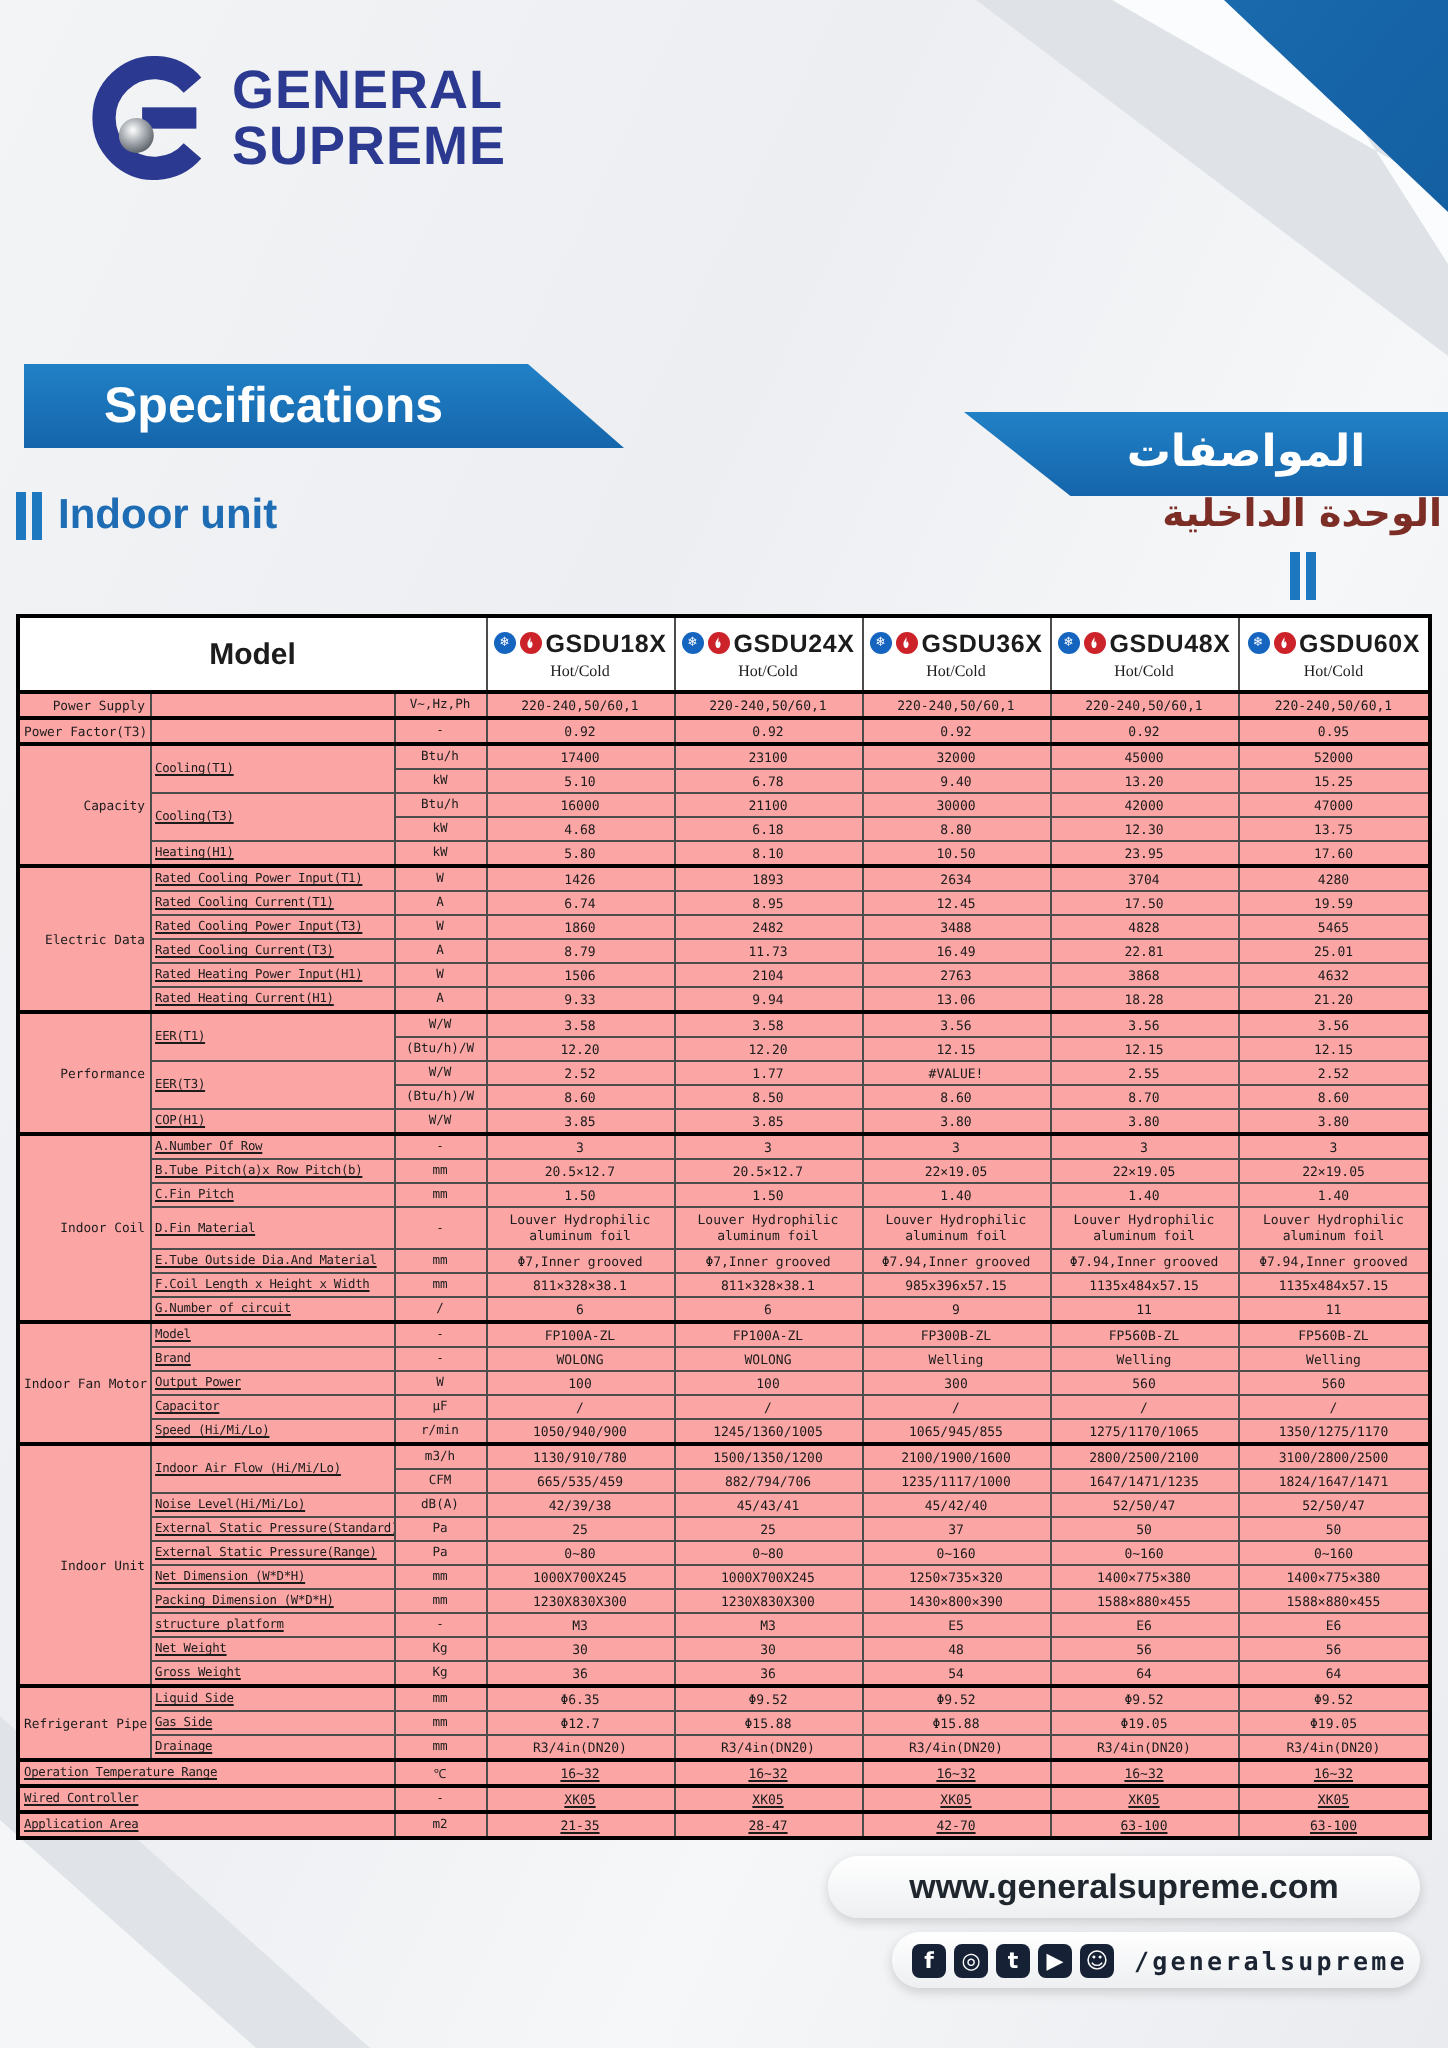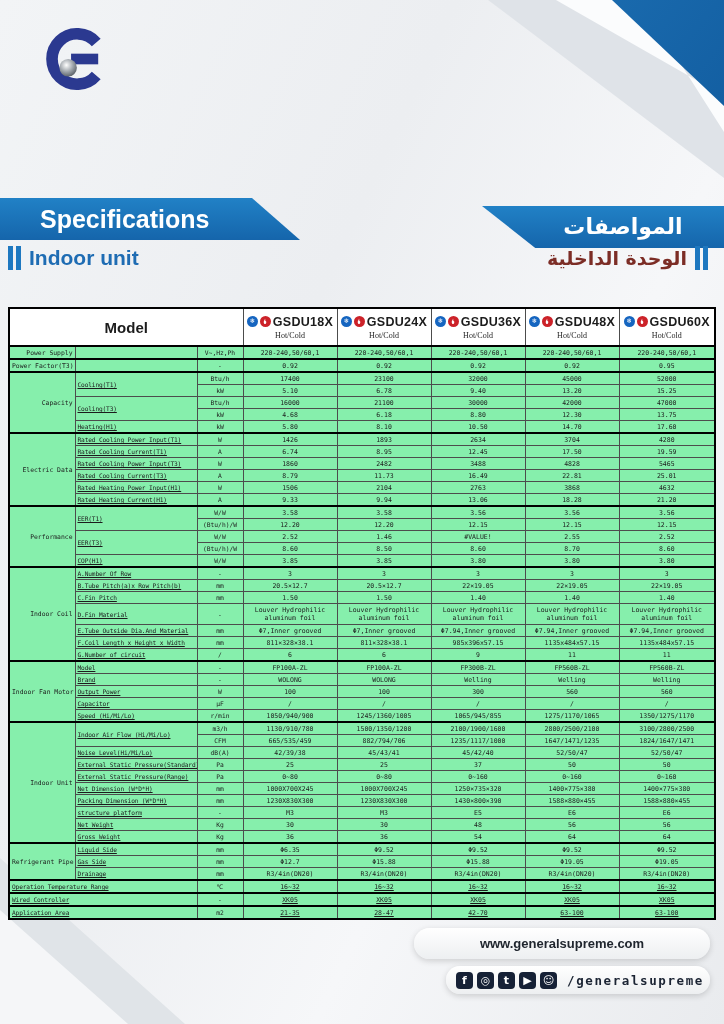--- a/index.html
+++ b/index.html
@@ -21,35 +21,35 @@
     clip-path:polygon(0 858px,185px 1024px,0 1024px);}
   .decor-bottom2{left:0;top:0;width:724px;height:1024px;background:#f5f6f8;
     clip-path:polygon(0 910px,128px 1024px,0 1024px);}
   
   .logo{position:absolute;left:42px;top:28px;display:flex;align-items:center;}
   .logo-mark{width:62px;height:62px;}
   .logo-text{margin-left:12px;color:#2b3990;font-weight:bold;font-size:27px;line-height:28px;letter-spacing:.5px;}
   
   .banner{position:absolute;top:182px;height:42px;color:#fff;
     background:linear-gradient(180deg,#2181c6,#1565ab);box-shadow:0 2px 4px rgba(0,0,0,.18);}
-  .banner-left{left:0;width:300px;clip-path:polygon(0 0,84% 0,100% 100%,0 100%);margin-top:16px;}
+  .banner-left{left:12px;width:300px;clip-path:polygon(0 0,84% 0,100% 100%,0 100%);}
   .banner-left .t{font-size:25px;font-weight:bold;line-height:42px;padding-left:40px;}
   .banner-right{left:482px;width:242px;clip-path:polygon(0 0,100% 0,100% 100%,22% 100%);margin-top:24px;}
   .banner-right .t{font-family:"DejaVu Sans",sans-serif;font-size:22px;font-weight:bold;line-height:42px;text-align:center;padding-left:40px;}
   
   .subhead{position:absolute;top:246px;display:flex;align-items:center;gap:8px;}
   .subhead .bars{display:flex;gap:3px;}
   .subhead .bars i{display:block;width:5px;height:24px;background:#1e78c0;}
   .sub-left{left:8px;}
   .sub-left .t{color:#1e6cb3;font-size:21px;font-weight:bold;}
-  .sub-right{right:16px;}
+  .sub-right{right:3px;flex-direction:column;}
   .sub-right .t{font-family:"DejaVu Sans",sans-serif;color:#7c2d26;font-size:19px;font-weight:bold;}
   
   table.spec{position:absolute;left:8px;top:307px;width:706px;border-collapse:collapse;
-    table-layout:fixed;background:#86efac;border:2px solid #000;color:#1c1c1c;
+    table-layout:fixed;background:#fca5a5;border:2px solid #000;color:#1c1c1c;
     font-family:"DejaVu Sans Mono","Liberation Mono",monospace;}
   table.spec th,table.spec td{border:1px solid #4c4c4c;padding:0 2px;overflow:hidden;}
   table.spec thead th{border-bottom:2px solid #000;height:36px;background:#fff;}
   th.model-h{font-family:"Liberation Sans",sans-serif;font-size:15px;font-weight:bold;text-align:center;}
   th.model-col .mrow{display:flex;align-items:center;justify-content:center;gap:2px;}
   th.model-col .mname{font-family:"Liberation Sans",sans-serif;font-size:12.5px;font-weight:bold;letter-spacing:.3px;}
   th.model-col .msub{font-family:"Liberation Serif",serif;font-size:8px;font-weight:normal;margin-top:2px;text-align:center;}
   .cicon{width:11px;height:11px;border-radius:50%;display:inline-flex;align-items:center;justify-content:center;flex:0 0 auto;}
   .cicon.cold{background:#1565c0;color:#fff;font-size:7px;line-height:1;}
   .cicon.hot{background:#cc2229;}
@@ -60,21 +60,21 @@
   td.unit{font-size:6.3px;text-align:center;}
   td.val{font-size:6.5px;text-align:center;}
   tr.secb td{border-top:2px solid #000;}
   tr.tall td{height:20px;}
   td.wrap{white-space:normal;line-height:1.25;}
   td.uval{text-decoration:underline;text-align:center;}
   
   .pill{position:absolute;border-radius:16px;background:linear-gradient(180deg,#ffffff,#edeff1);
     box-shadow:0 2px 6px rgba(0,0,0,.16);}
   .pill-web{left:414px;top:928px;width:296px;height:31px;display:flex;align-items:center;justify-content:center;
-    font-size:13px;font-weight:bold;color:#20262e;}
+    font-size:17px;font-weight:bold;color:#20262e;}
   .pill-social{left:446px;top:966px;width:264px;height:28px;display:flex;align-items:center;padding:0 10px;gap:4px;box-sizing:border-box;}
   .sicon{width:17px;height:17px;border-radius:4px;background:#162136;color:#fff;display:flex;align-items:center;
     justify-content:center;font-size:11px;font-weight:bold;font-family:"DejaVu Sans",sans-serif;flex:0 0 auto;}
   .handle{margin-left:6px;font-size:12.5px;font-weight:bold;letter-spacing:1.6px;color:#1b2433;
     font-family:"DejaVu Sans Mono",monospace;}
 </style>
 </head>
 <body>
 
 <div class="decor decor-gray"></div>
@@ -89,20 +89,24 @@
       <radialGradient id="sph" cx="40%" cy="35%" r="70%">
         <stop offset="0%" stop-color="#ffffff"></stop>
           <stop offset="55%" stop-color="#9ea4aa"></stop>
           <stop offset="100%" stop-color="#565c63"></stop>
       </radialGradient>
     </defs>
     <path d="M56 15 A 26 26 0 1 0 56 49" fill="none" stroke="#2b3990" stroke-width="12"></path>
     <rect x="30" y="26.5" width="28" height="11" fill="#2b3990"></rect>
     <circle cx="27" cy="41" r="9" fill="url(#sph)"></circle>
   </svg>
+  <div class="logo-text">
+    <div>GENERAL</div>
+    <div>SUPREME</div>
+  </div>
 </div>
 
 <div class="banner banner-left">
   <div class="t">Specifications</div>
 </div>
 <div class="banner banner-right">
   <div class="t">المواصفات</div>
 </div>
 
 <div class="subhead sub-left">
@@ -251,21 +255,21 @@
         <td class="val">8.80</td>
         <td class="val">12.30</td>
         <td class="val">13.75</td>
       </tr>
       <tr>
         <td class="lbl" rowspan="1" colspan="1">Heating(H1)</td>
         <td class="unit">kW</td>
         <td class="val">5.80</td>
         <td class="val">8.10</td>
         <td class="val">10.50</td>
-        <td class="val">14.70</td>
+        <td class="val">23.95</td>
         <td class="val">17.60</td>
       </tr>
       <tr class="secb">
         <td class="sec" rowspan="6">Electric Data</td>
         <td class="lbl" rowspan="1" colspan="1">Rated Cooling Power Input(T1)</td>
         <td class="unit">W</td>
         <td class="val">1426</td>
         <td class="val">1893</td>
         <td class="val">2634</td>
         <td class="val">3704</td>
@@ -331,21 +335,21 @@
         <td class="val">12.20</td>
         <td class="val">12.20</td>
         <td class="val">12.15</td>
         <td class="val">12.15</td>
         <td class="val">12.15</td>
       </tr>
       <tr>
         <td class="lbl" rowspan="2" colspan="1">EER(T3)</td>
         <td class="unit">W/W</td>
         <td class="val">2.52</td>
-        <td class="val">1.46</td>
+        <td class="val">1.77</td>
         <td class="val">#VALUE!</td>
         <td class="val">2.55</td>
         <td class="val">2.52</td>
       </tr>
       <tr>
         <td class="unit">(Btu/h)/W</td>
         <td class="val">8.60</td>
         <td class="val">8.50</td>
         <td class="val">8.60</td>
         <td class="val">8.70</td>

